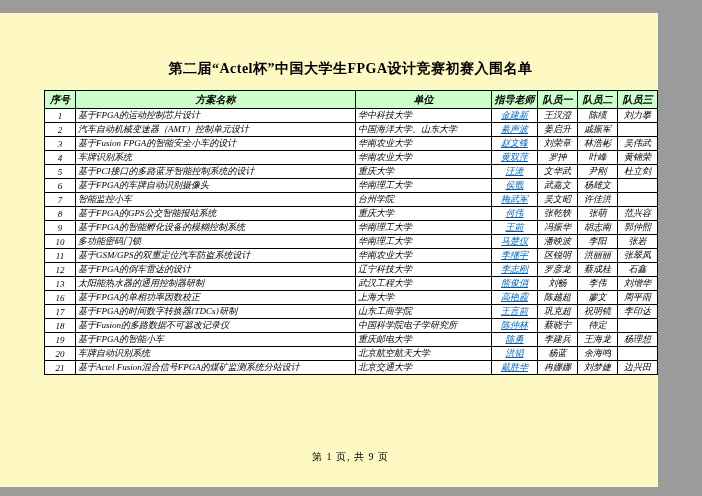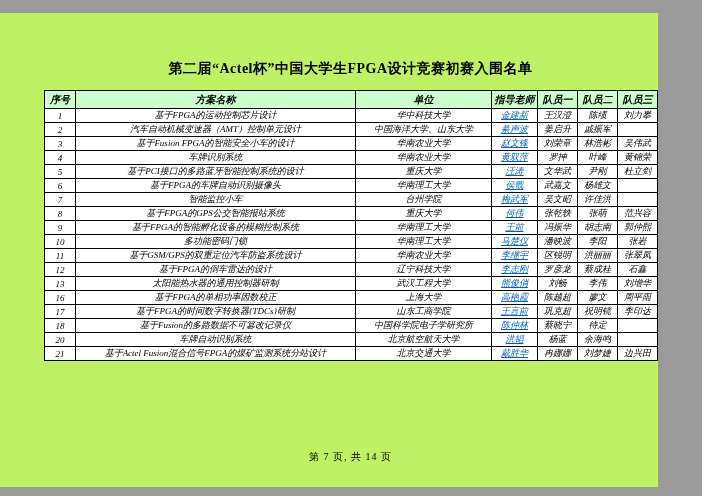--- a/index.html
+++ b/index.html
@@ -1,21 +1,21 @@
 <!DOCTYPE html>
 <html><head>
 <meta charset="utf-8">
 <style>
   * { box-sizing: border-box; }
   html, body { margin: 0; padding: 0; background: #ffffff; }
   .screen {
     position: relative;
     width: 702px;
     height: 496px;
-    background: #bef264;
+    background: #fef9c3;
     overflow: hidden;
     font-family: "Liberation Serif", "DejaVu Serif", serif;
     color: #000;
   }
   .gray-top    { position: absolute; left: 0;   top: 0;    width: 702px; height: 13px;  background: #9b9b9b; }
   .gray-right  { position: absolute; left: 658px;top: 0;   width: 44px;  height: 496px; background: #9b9b9b; }
   .gray-bottom { position: absolute; left: 0;   top: 487px; width: 702px; height: 9px;  background: #9b9b9b; }
 
   .doc-title {
     position: absolute;
@@ -47,21 +47,21 @@
     font-size: 10px;
     height: 18px;
     text-align: center;
   }
   table.roster td {
     font-size: 9px;
     height: 14px;
     background: #ffffff;
   }
   td.cell-center { text-align: center; }
-  td.cell-left   { text-align: center; padding-left: 4px; }
+  td.cell-left   { text-align: left; padding-left: 4px; }
   a.teacher-link {
     color: #0563c1;
     text-decoration: underline;
     cursor: pointer;
   }
   .page-footer {
     position: absolute;
     left: 44px; top: 450px; width: 613px;
     text-align: center;
     font-size: 10px;
@@ -238,34 +238,43 @@
         <tr>
           <td class="cell-center">18</td>
           <td class="cell-left">基于Fusion的多路数据不可篡改记录仪</td>
           <td class="cell-left">中国科学院电子学研究所</td>
           <td class="cell-center"><a class="teacher-link">陈仲林</a></td>
           <td class="cell-center">蔡晓宁</td>
           <td class="cell-center">待定</td>
           <td class="cell-center"></td>
         </tr>
         <tr>
+          <td class="cell-center">19</td>
+          <td class="cell-left">基于FPGA的智能小车</td>
+          <td class="cell-left">重庆邮电大学</td>
+          <td class="cell-center"><a class="teacher-link">陈勇</a></td>
+          <td class="cell-center">李建兵</td>
+          <td class="cell-center">王海龙</td>
+          <td class="cell-center">杨理想</td>
+        </tr>
+        <tr>
           <td class="cell-center">20</td>
           <td class="cell-left">车牌自动识别系统</td>
           <td class="cell-left">北京航空航天大学</td>
           <td class="cell-center"><a class="teacher-link">洪韬</a></td>
           <td class="cell-center">杨蓝</td>
           <td class="cell-center">余海鸣</td>
           <td class="cell-center"></td>
         </tr>
         <tr>
           <td class="cell-center">21</td>
           <td class="cell-left">基于Actel Fusion混合信号FPGA的煤矿监测系统分站设计</td>
           <td class="cell-left">北京交通大学</td>
           <td class="cell-center"><a class="teacher-link">戴胜华</a></td>
           <td class="cell-center">冉娜娜</td>
           <td class="cell-center">刘梦婕</td>
           <td class="cell-center">边兴田</td>
         </tr>
       </tbody>
   </table>
 
-  <div class="page-footer">第 7 页, 共 14 页</div>
+  <div class="page-footer">第 1 页, 共 9 页</div>
 </div>
 
 </body></html>

